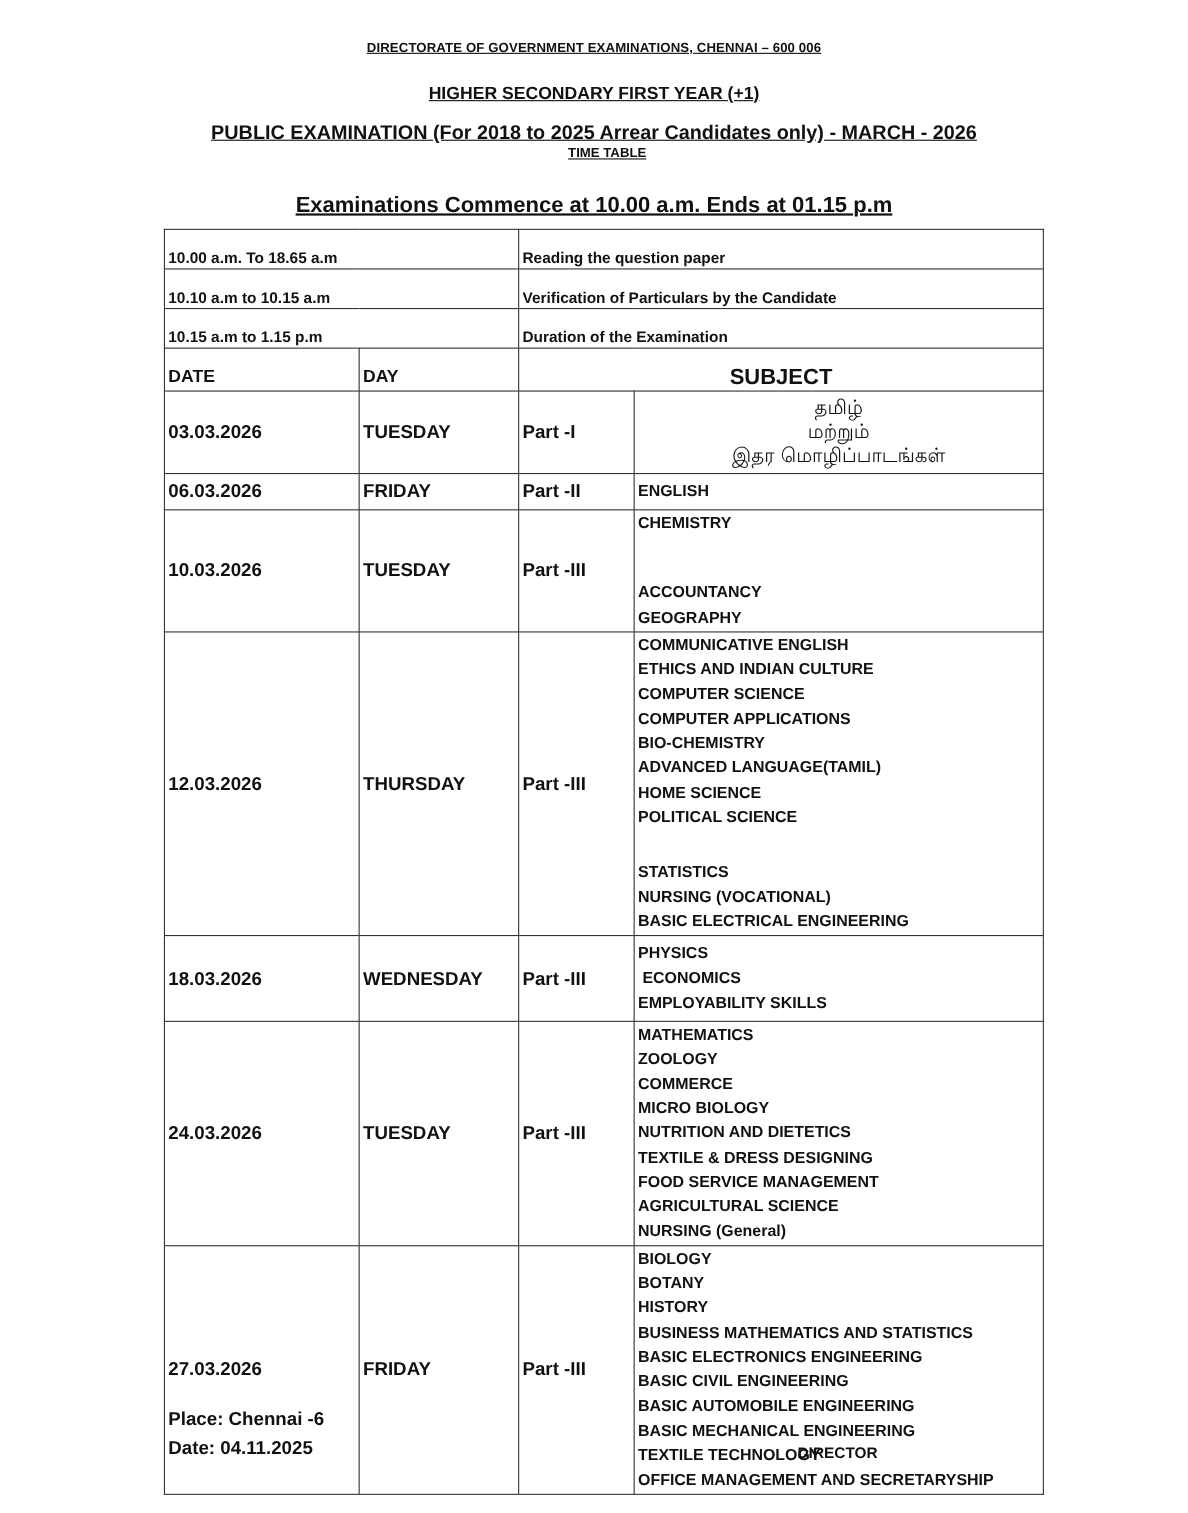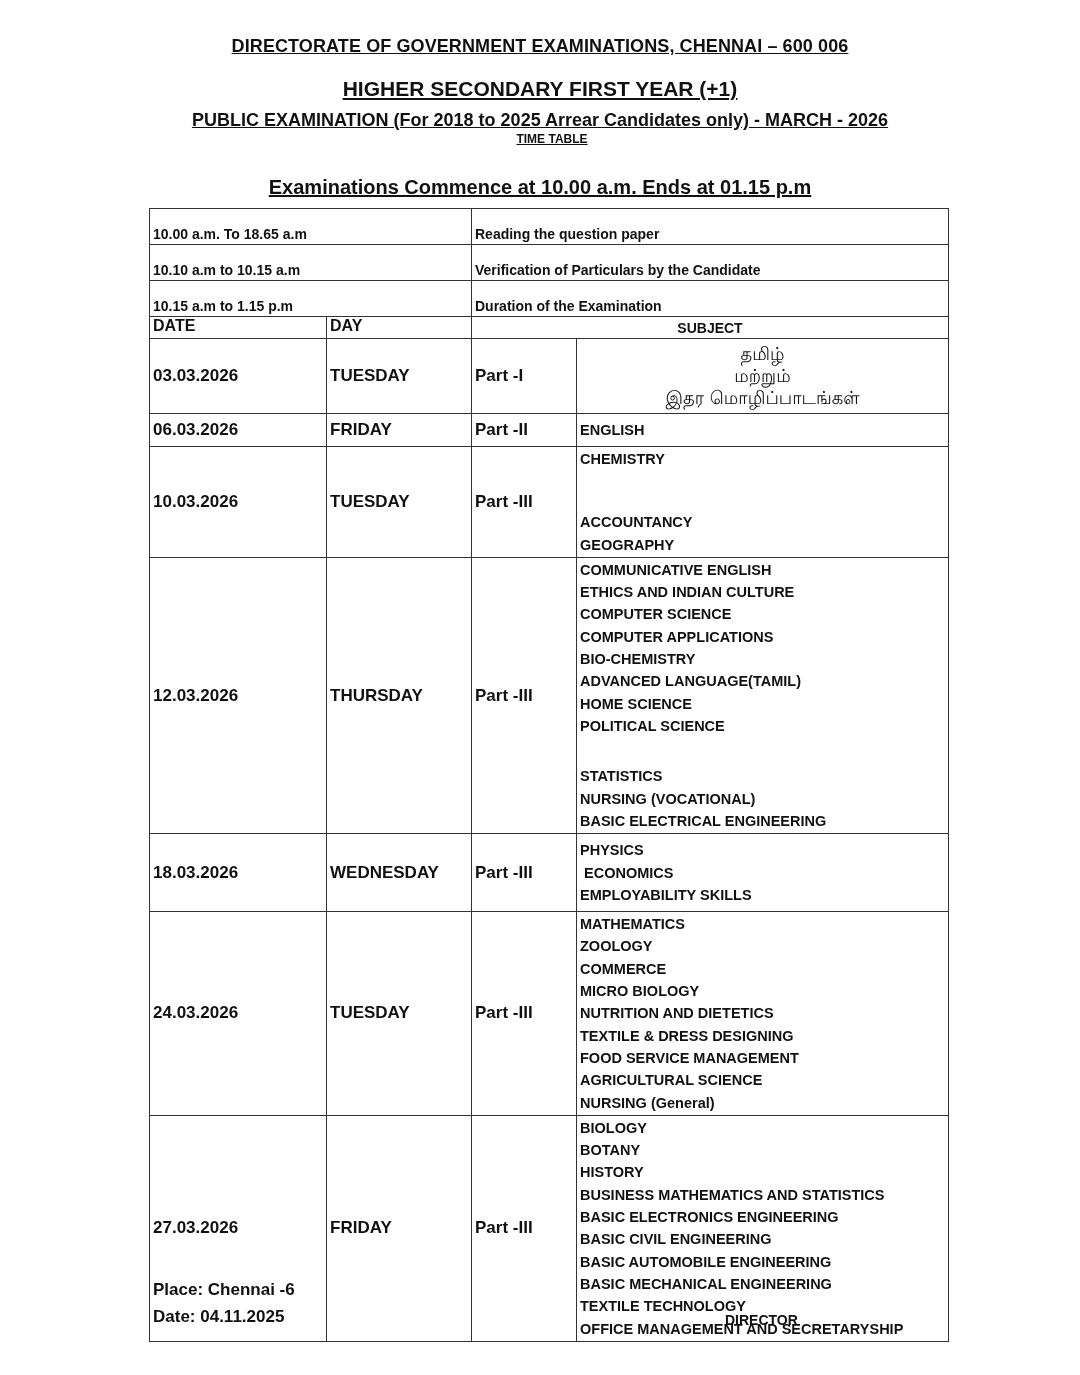--- a/index.html
+++ b/index.html
@@ -1,19 +1,19 @@
 <!DOCTYPE html>
 <html><head>
 <meta charset="utf-8">
 <style>
   html, body { margin: 0; padding: 0; background: #ffffff; }
   body { width: 1080px; height: 1375px; position: relative; overflow: hidden; color: #111; font-family: "Liberation Sans", sans-serif; }
   .hdr { position: absolute; left: 0; width: 1080px; text-align: center; text-decoration: underline; font-weight: bold; color: #111; }
-  .h1 { top: 36px; font-size: 18px; letter-spacing: 0.1px; }
-  .h2 { top: 77px; font-size: 21px; }
+  .h1 { top: 36px; font-size: 12px; letter-spacing: 0.1px; }
+  .h2 { top: 77px; font-size: 16px; }
   .h3 { top: 110px; font-size: 18px; }
   .h4 { top: 132px; font-size: 12px; margin-left: 12px; }
   .h5 { top: 176px; font-size: 20px; }
   table { position: absolute; left: 149px; top: 208px; width: 799px; border-collapse: collapse; table-layout: fixed; }
   td { border: 1px solid #333; font-weight: bold; font-size: 15px; padding: 0 3px; vertical-align: middle; }
   .sm { font-size: 14px; height: 33px; vertical-align: bottom; padding-bottom: 2px; }
   .big { font-size: 17px; }
   .subj { font-size: 14.5px; line-height: 22.3px; padding: 1px 3px; }
   .center { text-align: center; }
   .tamil { text-align: center; font-size: 18px; line-height: 22px; font-weight: normal; font-family: "DejaVu Sans", sans-serif; padding: 3px 0; }
@@ -45,21 +45,21 @@
       <td class="sm" colspan="2">10.10 a.m to 10.15 a.m</td>
       <td class="sm" colspan="2">Verification of Particulars by the Candidate</td>
     </tr>
     <tr>
       <td class="sm" colspan="2">10.15 a.m to 1.15 p.m</td>
       <td class="sm" colspan="2">Duration of the Examination</td>
     </tr>
     <tr style="height:19px">
       <td style="font-size:16px; vertical-align:bottom; padding-bottom:3px">DATE</td>
       <td style="font-size:16px; vertical-align:bottom; padding-bottom:3px">DAY</td>
-      <td colspan="2" class="center" style="font-size:14px; vertical-align:top; padding-top:3px">SUBJECT</td>
+      <td colspan="2" class="center" style="font-size:20px; vertical-align:top; padding-top:15px">SUBJECT</td>
     </tr>
   <tr style="height: 75px;">
         <td class="big">03.03.2026</td>
         <td class="big">TUESDAY</td>
         <td class="big">Part -I</td>
         <td class="tamil">
           <div style="white-space: pre;">தமிழ்</div>
           <div style="white-space: pre;">மற்றும்</div>
           <div style="white-space: pre;">இதர மொழிப்பாடங்கள்</div>
         </td>

